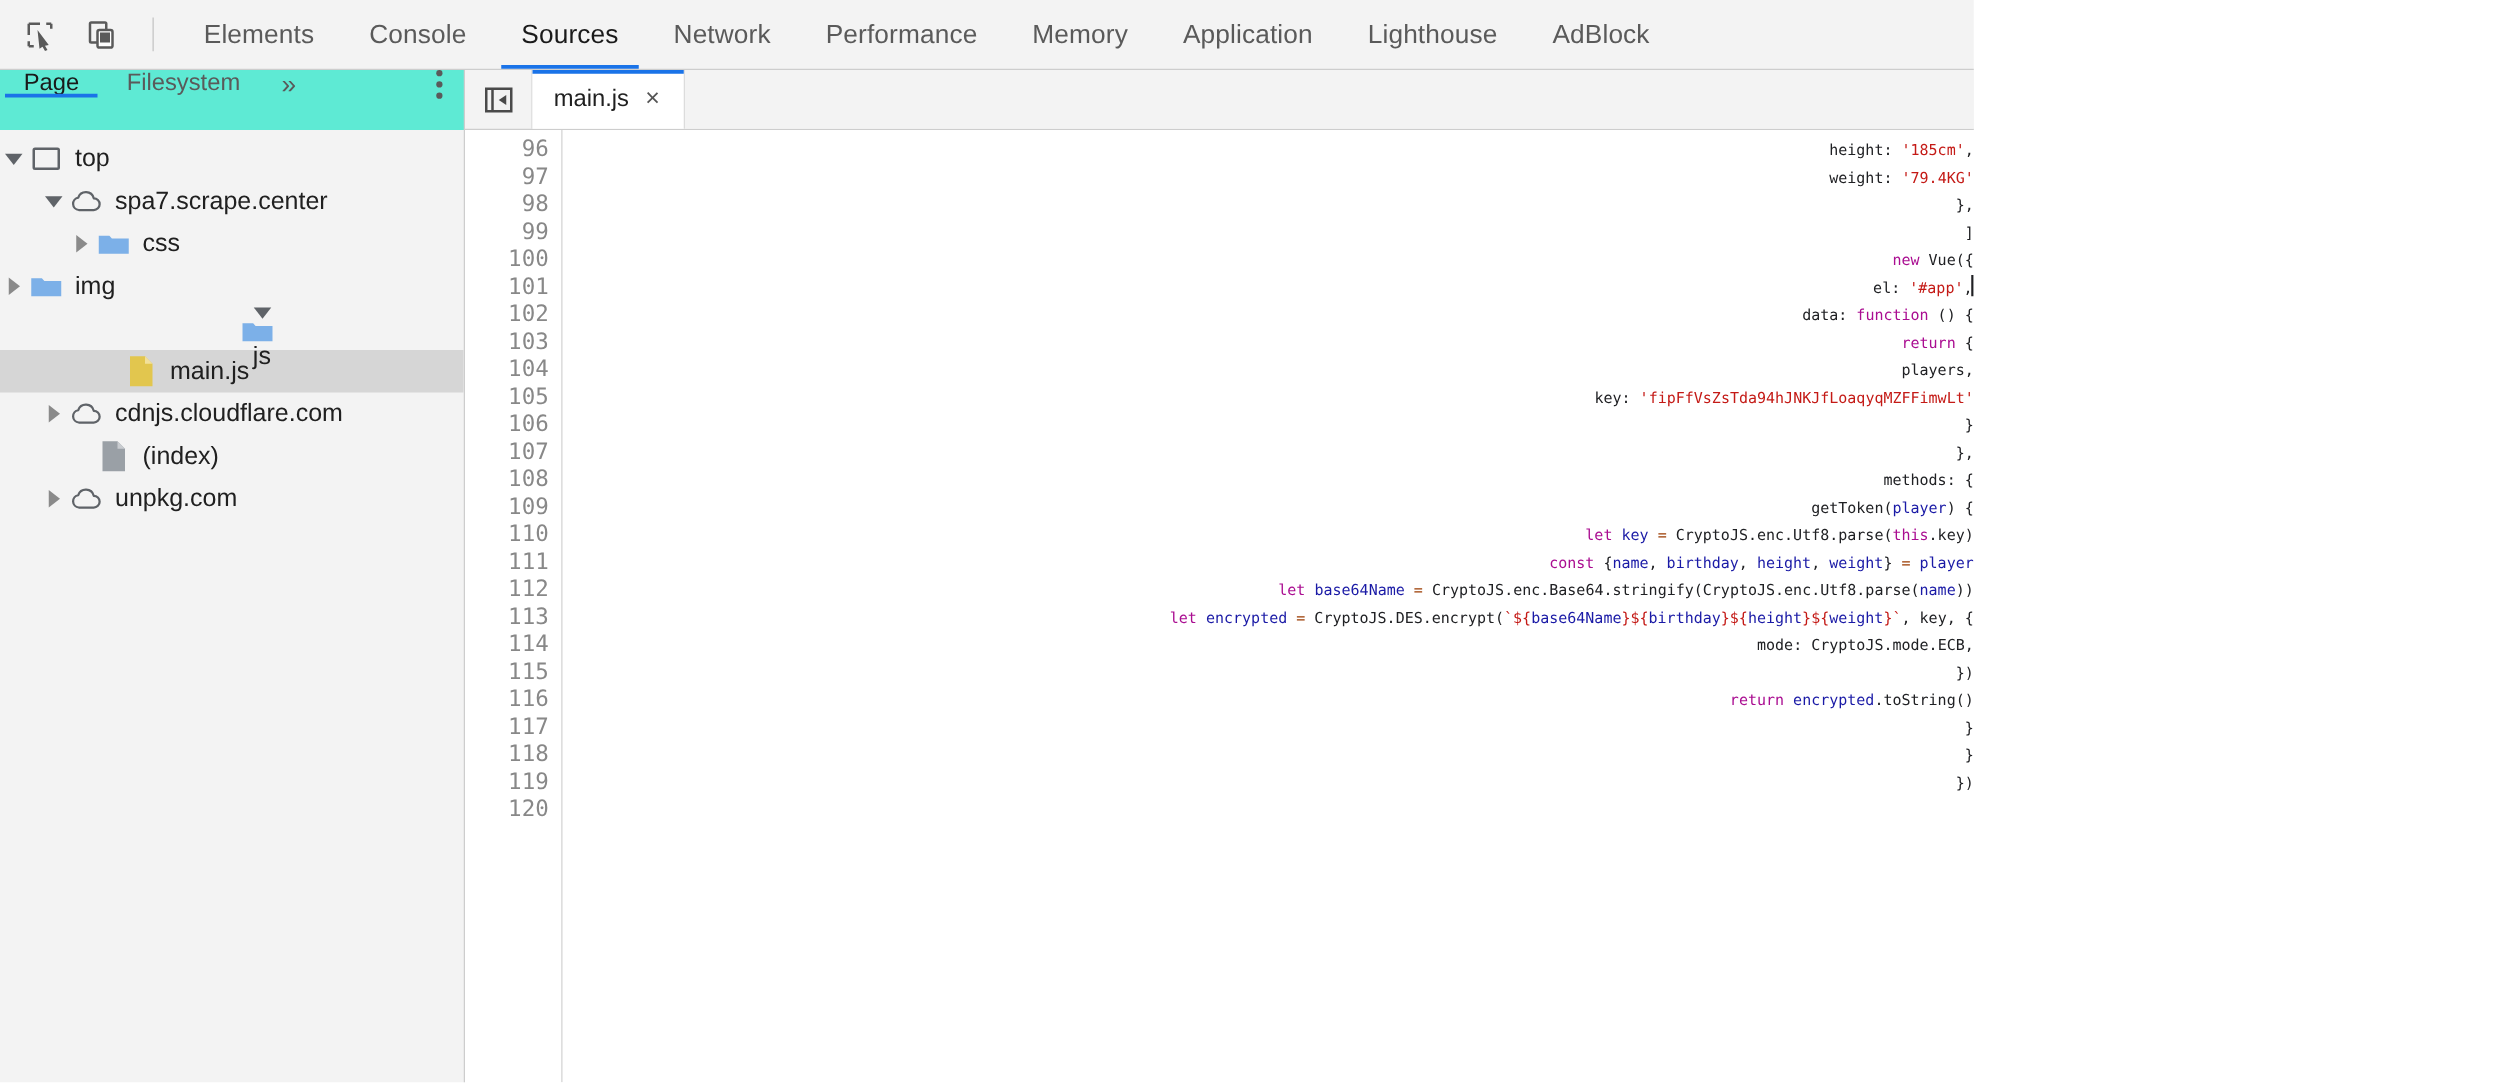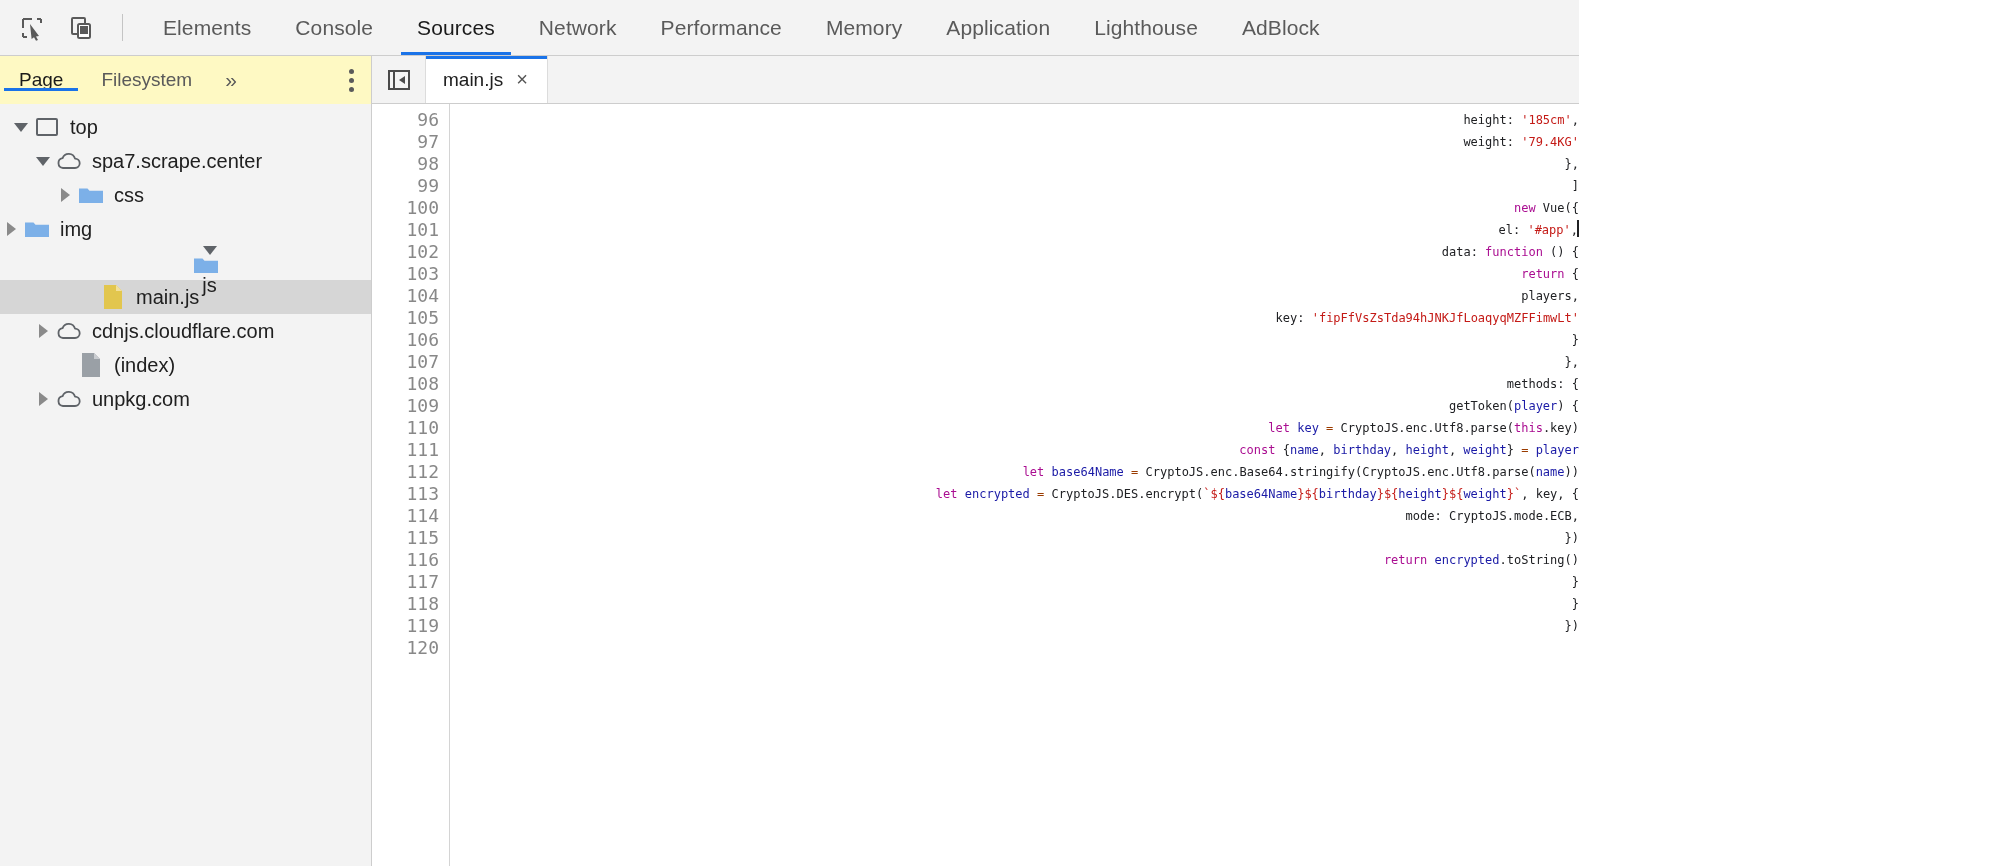--- a/index.html
+++ b/index.html
@@ -74,24 +74,24 @@
     height: 48px;
     min-height: 48px;
     display: flex;
     align-items: stretch;
     background: #f3f3f3;
   }
   .nav-pane-head {
     width: 372px;
     min-width: 372px;
     display: flex;
-    align-items: center;
+    align-items: flex-start;
     border-right: 1px solid #cdcdcd;
     position: relative;
-    background: #fef9c3;
+    background: #5eead4;
   }
   .subtab {
     display: flex; align-items: center;
     padding: 0 19px;
     font-size: 19px;
     color: #5a5a5a;
     cursor: pointer;
     position: relative;
     white-space: nowrap;
   }
@@ -353,21 +353,21 @@
         <span>main.js</span>
         <span class="closex">×</span>
       </div>
       <div class="tabs-rest"></div>
     </div>
   </div>
 
   <div class="body-area">
 
     <div class="navigator" id="tree">
-        <div class="tree-row" style="padding-left: 10px;">
+        <div class="tree-row" style="">
           <span class="twisty">
             <span class="tri-down"></span>
           </span>
           <span class="ticon">
             <svg width="24" height="20" viewBox="0 0 24 20">
               <rect x="2" y="2" width="20" height="16" rx="1" stroke="#5f6368" stroke-width="2" fill="none"></rect>
             </svg>
           </span>
           <span class="tlabel">top</span>
         </div>

